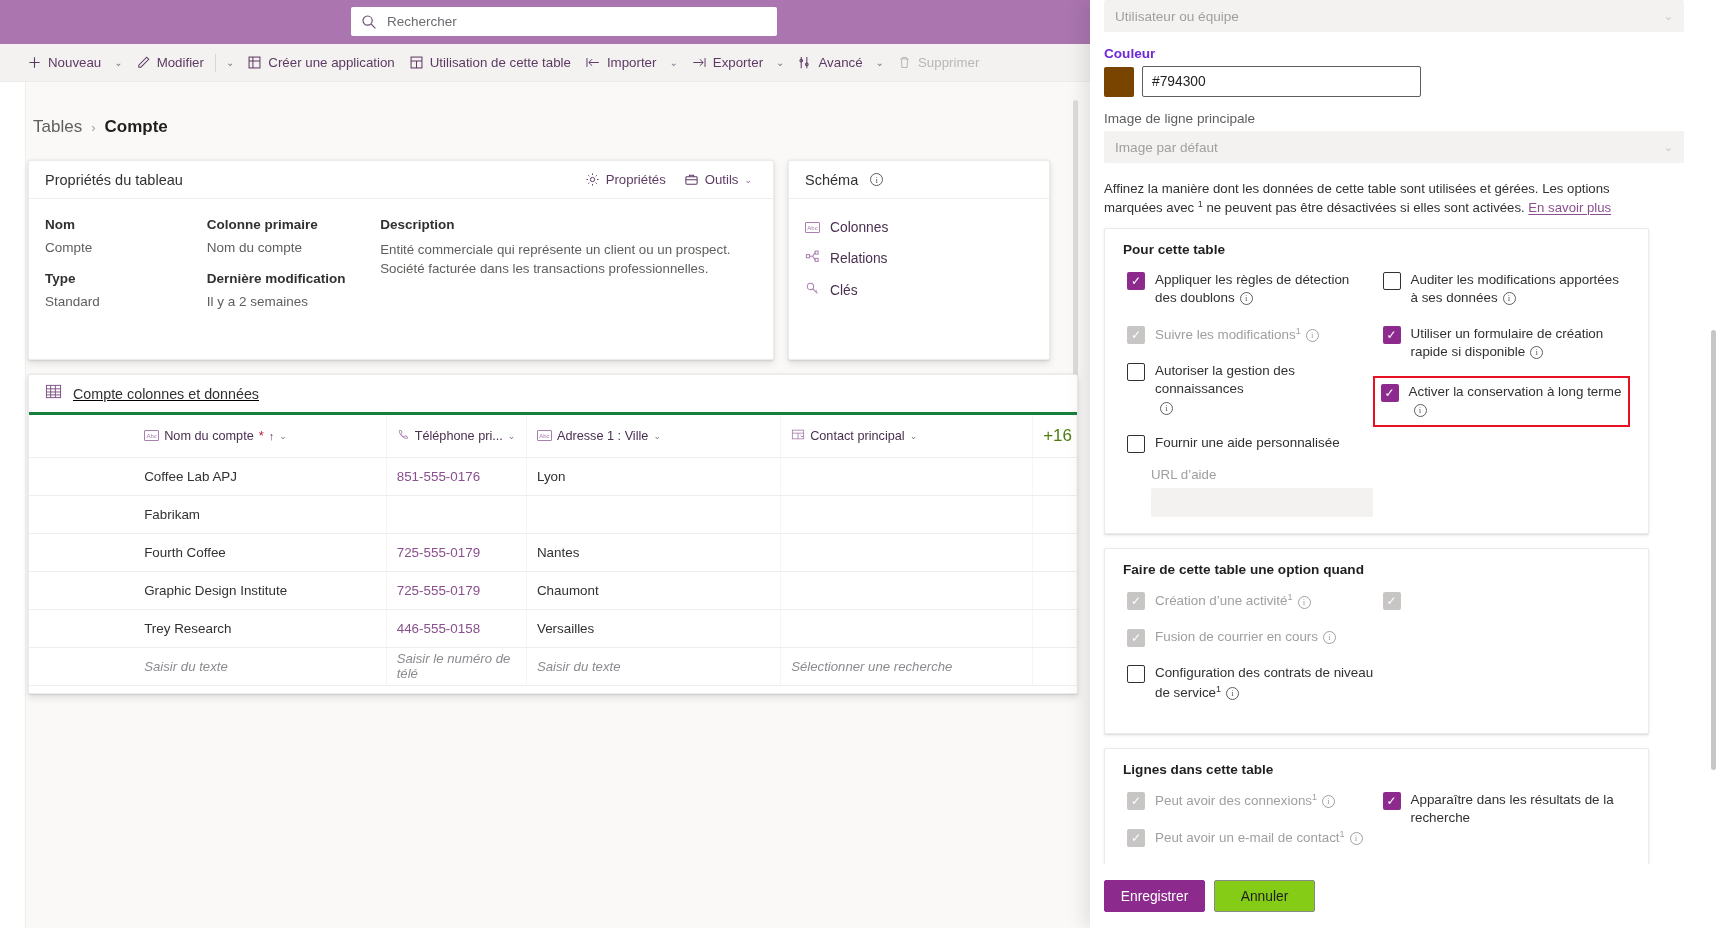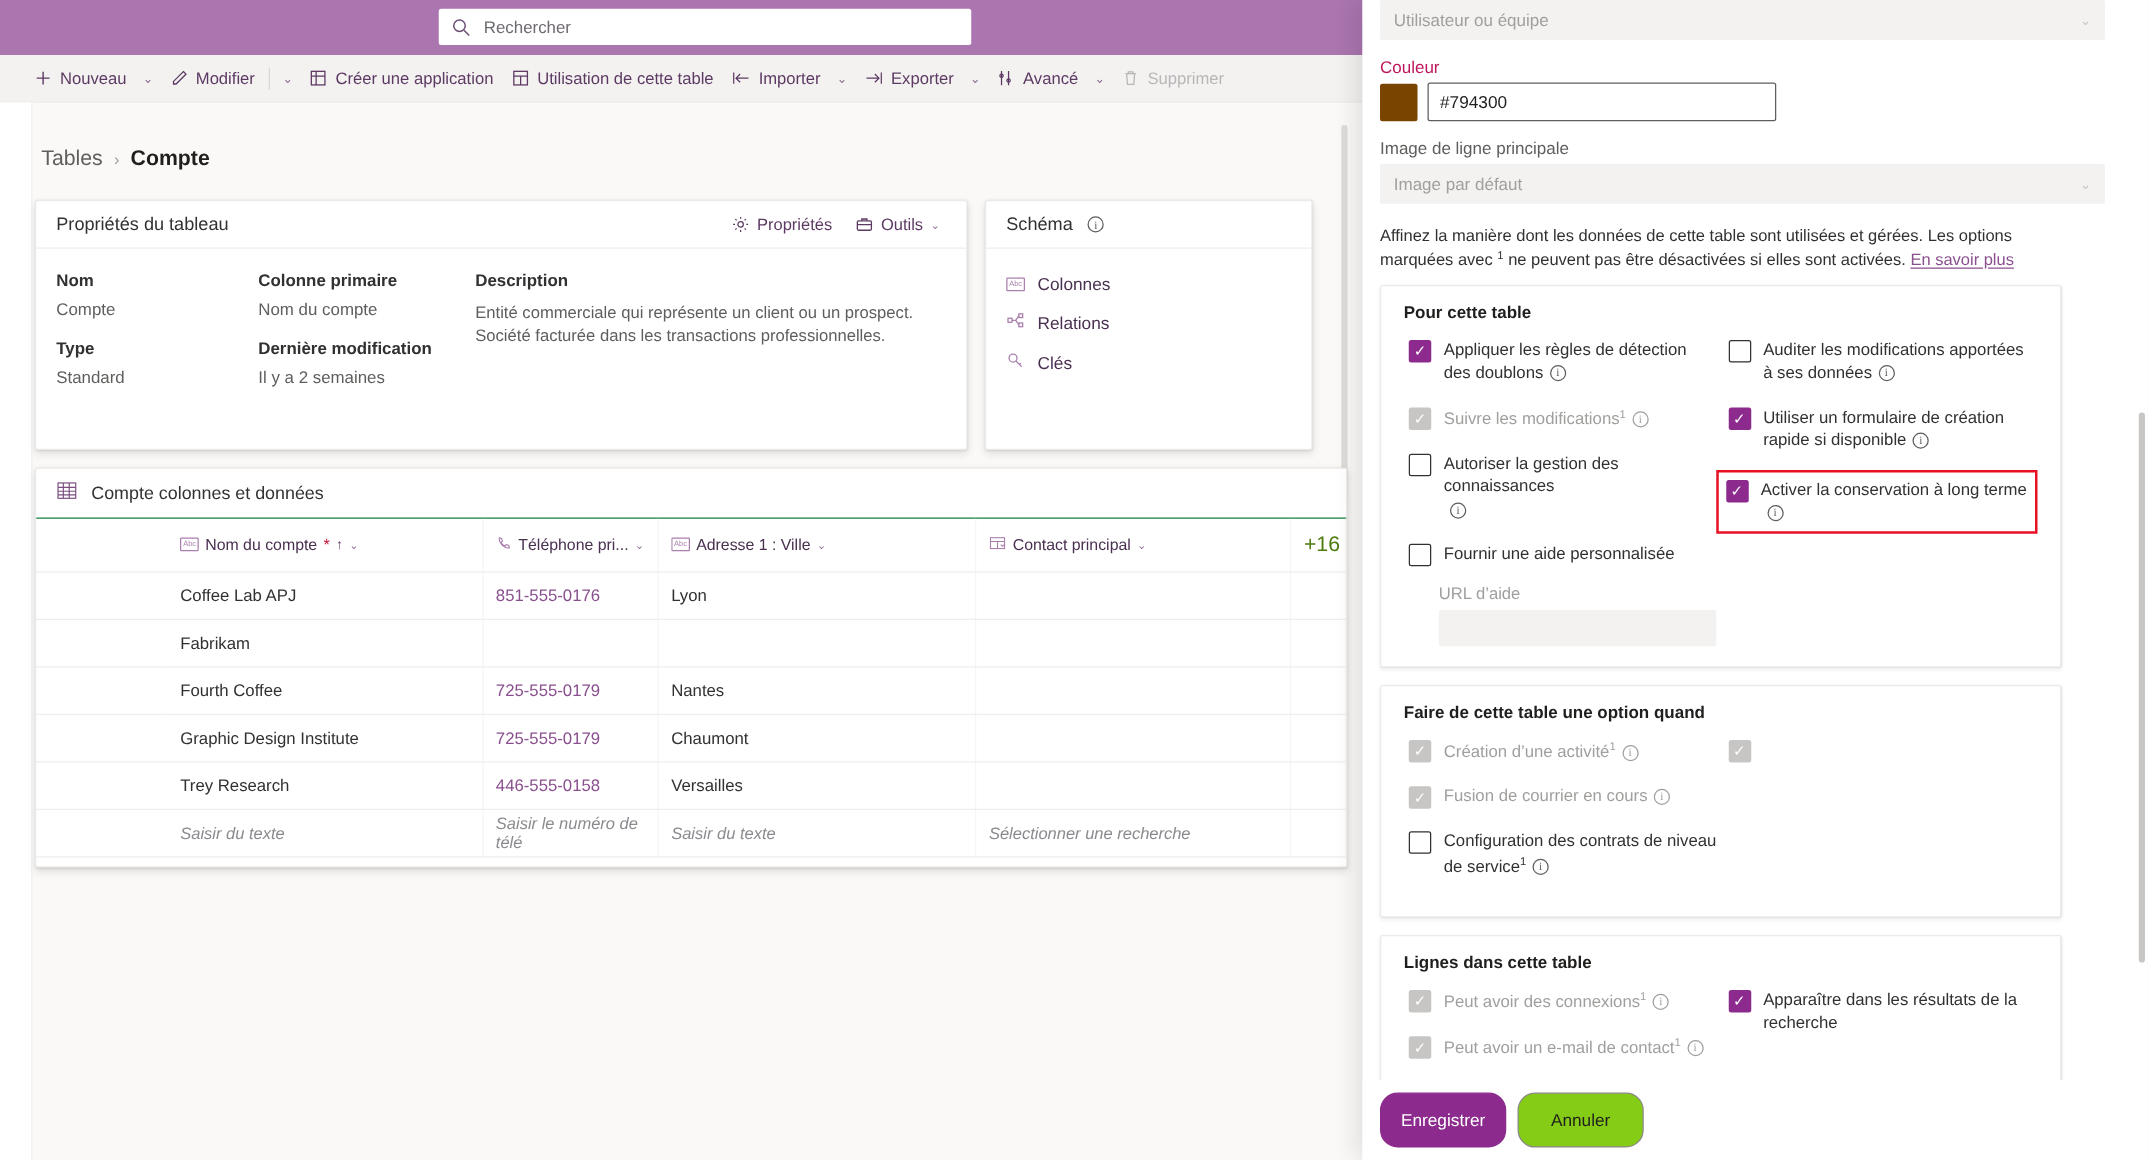--- a/index.html
+++ b/index.html
@@ -94,21 +94,21 @@
   .schema-head { height: 38px; display: flex; align-items: center; padding: 0 16px; border-bottom: 1px solid #f0eeed; gap: 7px; }
   .schema-title { font-size: 14.5px; color: #323130; }
   .schema-list { padding: 14px 0 0 0; }
   .schema-item {
     display: flex; align-items: center; gap: 10px;
     padding: 7px 16px; font-size: 13.8px; color: #4a3050;
   }
 
   
   .card-grid { left: 28px; top: 374px; width: 1050px; height: 320px; }
-  .grid-head { height: 40px; display: flex; align-items: center; gap: 11px; padding: 0 16px; border-bottom: 1px solid #15803d; }
+  .grid-head { height: 40px; display: flex; align-items: center; gap: 11px; padding: 0 16px; border-bottom: 3px solid #15803d; text-decoration: underline; }
   .grid-head-title { font-size: 14.3px; color: #323130; }
   .grid-table { width: 100%; border-collapse: collapse; table-layout: fixed; }
   .grid-table th, .grid-table td {
     border-bottom: 1px solid #f0eeed; text-align: left; font-weight: normal;
   }
   .grid-table th.sel, .grid-table td.sel { width: 96px; border-right: none; }
   .grid-table th {
     height: 42px; padding: 0 10px; font-size: 12.7px; color: #4a3050;
     border-right: 1px solid #f6f5f4; vertical-align: middle;
   }
@@ -138,21 +138,21 @@
   .panel {
     position: absolute; right: 0; top: 0; width: 628px; height: 928px;
     background: #ffffff; z-index: 20;
     box-shadow: -6px 0 18px rgba(0,0,0,0.10);
   }
   .panel-scroll {
     position: absolute; left: 0; top: 0; width: 628px; height: 872px;
     overflow: hidden; padding: 0 34px 0 14px;
   }
   .field-label { font-size: 13.6px; color: #605e5c; margin-top: 14px; margin-bottom: 5px; }
-  .field-label.strong { color: #be185d; font-weight: normal; }
+  .field-label.strong { color: #6d28d9; font-weight: bold; }
   .req { color: #c5143b; }
   .select-disabled {
     height: 32px; background: #f3f2f1; border: 1px solid #f3f2f1; border-radius: 2px;
     display: flex; align-items: center; padding: 0 10px; font-size: 13.6px; color: #a19f9d;
   }
   .select-disabled .chev { margin-left: auto; color: #c8c6c4; font-size: 11px; }
   .color-row { display: flex; align-items: center; gap: 8px; }
   .color-swatch { width: 30px; height: 30px; border-radius: 2px; flex: 0 0 auto; }
   .text-input {
     height: 31px; width: 279px; border: 1px solid #605e5c; border-radius: 2px;
@@ -196,21 +196,21 @@
   .url-input {
     margin-left: 28px; width: 222px; height: 29px;
     background: #f3f2f1; border: 1px solid #f3f2f1; border-radius: 2px;
   }
 
   .panel-footer {
     position: absolute; left: 0; bottom: 0; width: 628px; height: 64px;
     background: #ffffff; display: flex; align-items: center; padding-left: 14px; gap: 9px;
   }
   .btn {
-    height: 44px; min-width: 101px; border-radius: 14px; font-size: 13.8px;
+    height: 32px; min-width: 101px; border-radius: 2px; font-size: 13.8px;
     display: inline-flex; align-items: center; justify-content: center;
     font-family: "Liberation Sans", sans-serif; cursor: default;
   }
   .btn-primary { background: #8c2a8e; color: #ffffff; border: 1px solid #8c2a8e; }
   .btn-secondary { background: #84cc16; color: #201f1e; border: 1px solid #8a8886; }
 
   .panel-scrollbar {
     position: absolute; right: 2px; top: 330px; width: 5px; height: 440px;
     background: #c8c6c4; border-radius: 3px;
   }

